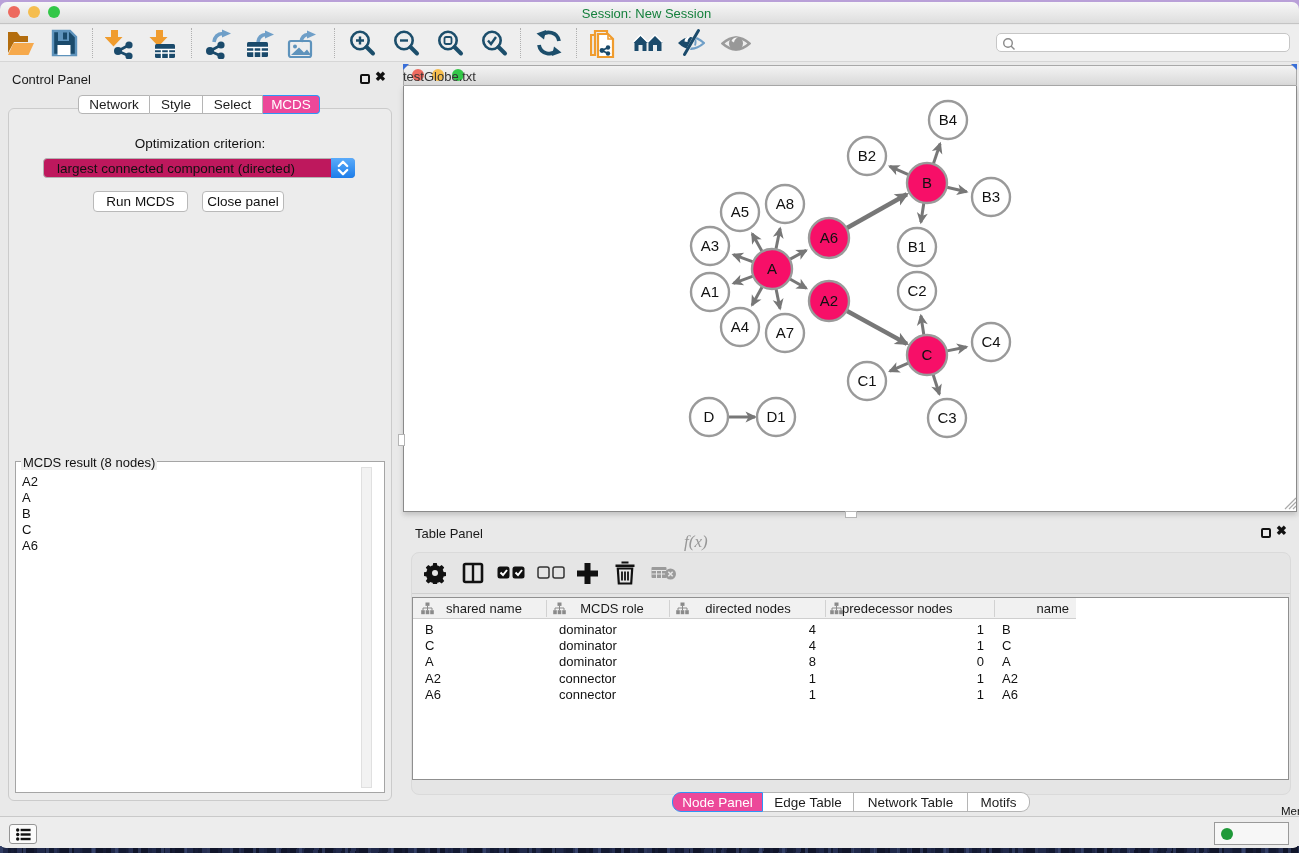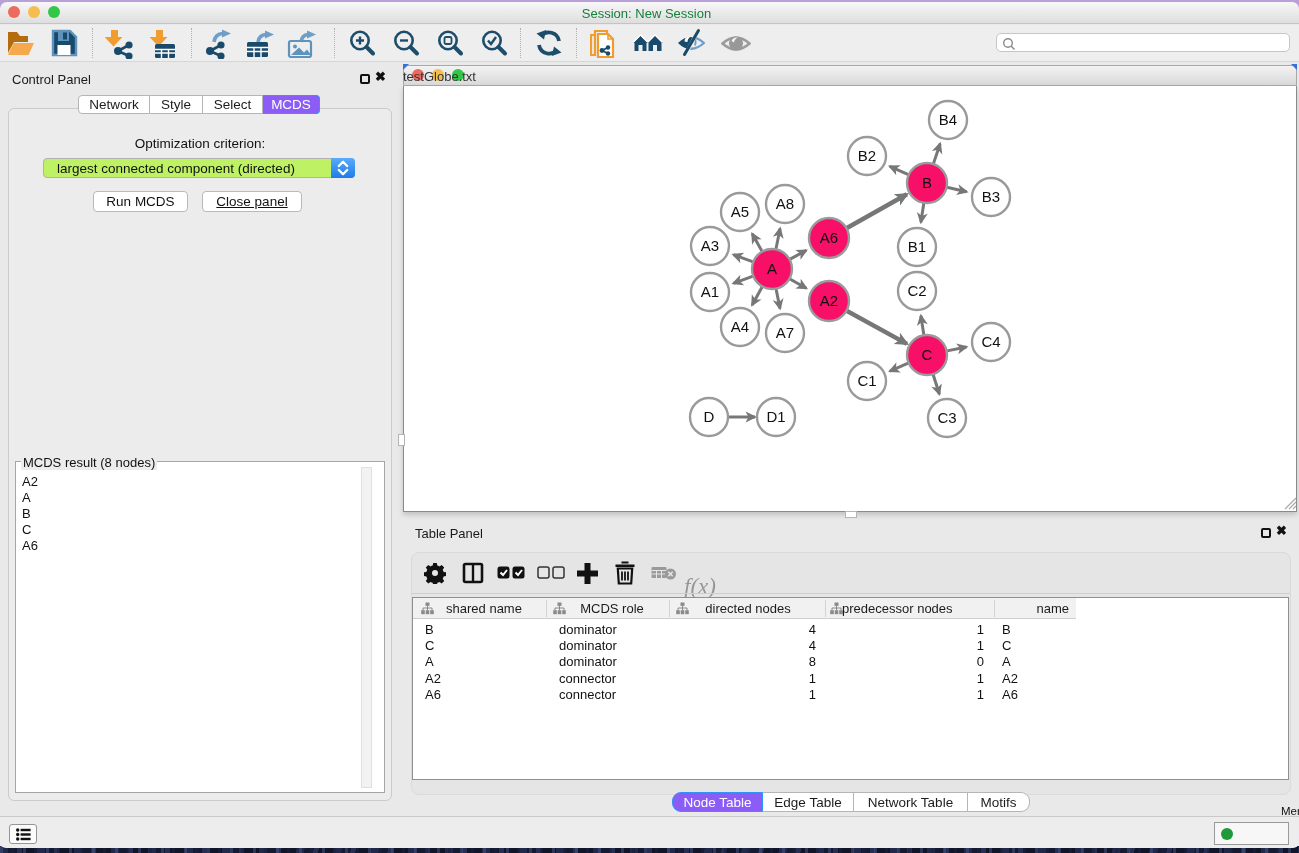--- a/index.html
+++ b/index.html
@@ -20,31 +20,31 @@
 
 #cp-title { left:12px; top:72px; font-size:13px; color:#1a1a1a; }
 #cp-float { left:360px; top:74px; width:10px; height:10px; border:2px solid #111; border-radius:2px; }
 #cp-close { left:375px; top:69px; font-size:13px; font-weight:bold; color:#111; }
 #cp-panel { left:8px; top:108px; width:384px; height:693px; background:#ececec; border:1px solid #cbcbcb; border-radius:6px; }
 .tabbar { display:flex; }
 .tab { height:19px; line-height:18px; font-size:13.5px; color:#1c1c1c; text-align:center;
   background:#fff; border:1px solid #b5b5b5; border-left:none; }
 .tab.first { border-left:1px solid #b5b5b5; border-radius:4px 0 0 4px; }
 .tab.last { border-radius:0 4px 4px 0; }
-.tab.sel { background:#8b5cf6; color:#fff; border-color:#2e95f7; }
+.tab.sel { background:#ec4899; color:#fff; border-color:#2e95f7; }
 #cp-tabs { left:78px; top:95px; }
 #opt-label { left:8px; top:136px; width:384px; text-align:center; font-size:13.5px; color:#111; }
-#dropdown { left:43px; top:158px; width:312px; height:20px; background:#bef264; border:1px solid #b2b2b2; border-radius:4px; }
+#dropdown { left:43px; top:158px; width:312px; height:20px; background:#be185d; border:1px solid #b2b2b2; border-radius:4px; }
 #dropdown span { position:absolute; left:13px; top:2px; font-size:13.5px; color:#111; }
 #stepper { left:331px; top:158px; width:24px; height:20px; border-radius:0 4px 4px 0;
   background:linear-gradient(#5aabfa,#1d7de9); }
 .btn { height:21px; line-height:19px; background:#fff; border:1px solid #b9b9b9; border-radius:4px;
   font-size:13.5px; color:#111; text-align:center; }
 #btn-run { left:93px; top:191px; width:95px; }
-#btn-close { left:202px; top:191px; width:100px;text-decoration:underline; }
+#btn-close { left:202px; top:191px; width:82px; }
 #fieldset { left:15px; top:461px; width:370px; height:332px; background:#fff; border:1px solid #a5a5a5; }
 #fs-legend { left:21px; top:455px; font-size:13px; color:#111; background:#ececec; padding:0 2px; }
 #fs-items { left:22px; top:474px; font-size:13px; color:#111; line-height:16px; }
 #fs-scroll { left:361px; top:467px; width:11px; height:321px; background:#f2f2f2; border:1px solid #e0e0e0; }
 
 #nw-titlebar { left:403px; top:65px; width:894px; height:21px;
   background:linear-gradient(#f3f3f3,#d9d9d9); border:1px solid #a8a8a8; border-radius:5px 5px 0 0; }
 #nw-title { left:403px; top:69px; width:894px; text-align:left; font-size:13px; color:#333; }
 #nw-canvas { left:403px; top:86px; width:894px; height:426px; background:#fff;
   border:1px solid #8a8a8a; border-top:none; box-shadow:0 3px 5px rgba(120,120,120,0.35); }
@@ -366,21 +366,21 @@
 <path stroke="#111" stroke-width="1.8" fill="none" d="M8,10.5 v9 M11,10.5 v9 M14,10.5 v9"></path>
 </svg>
 <svg class="abs" style="left:651px;top:566px;" width="26" height="14" viewBox="0 0 26 14">
 <rect x="0.5" y="1" width="15" height="11" rx="1" fill="#9a9a9a"></rect>
 <g stroke="#e5e5e5" stroke-width="1">
       <path d="M0.5,4.5 h15 M0.5,8 h15 M5.5,4.5 v7.5 M10.5,4.5 v7.5"></path>
     </g>
 <circle cx="19.5" cy="8" r="5.5" fill="#9a9a9a"></circle>
 <path d="M17.3,5.8 l4.4,4.4 M21.7,5.8 l-4.4,4.4" stroke="#e5e5e5" stroke-width="1.6"></path>
 </svg>
-<div class="abs" style="left:684px;top:574px;font-family:'Liberation Serif',serif;font-style:italic;font-size:23px;color:#979797;">f(x)</div>
+<div class="abs" style="left:684px;top:532px;font-family:'Liberation Serif',serif;font-style:italic;font-size:17px;color:#979797;">f(x)</div>
 <div class="abs" style="left:412px;top:593px;width:878px;height:1px;background:#cfcfcf;"></div>
 <div class="abs" id="tp-table"></div>
 <div class="abs" id="tp-header"></div>
 <div class="abs hsep" style="left:546px;"></div>
 <div class="abs hsep" style="left:669px;"></div>
 <div class="abs hsep" style="left:825px;"></div>
 <div class="abs hsep" style="left:994px;"></div>
 <svg class="abs" style="left:421px;top:602px;" width="13" height="13" viewBox="0 0 13 13">
 <g fill="#8a8a8a">
       <rect x="4.5" y="0.5" width="4" height="3.4"></rect>
@@ -421,21 +421,21 @@
 <div class="abs hcell" style="left:565px;width:94px;text-align:center;">MCDS role</div>
 <div class="abs hcell" style="left:688px;width:120px;text-align:center;">directed nodes</div>
 <div class="abs hcell" style="left:842px;width:136px;text-align:left;">predecessor nodes</div>
 <div class="abs hcell" style="left:989px;width:80px;text-align:right;">name</div>
 <div class="abs rcell" style="left:425px;top:622px;line-height:16.2px;">B<br>C<br>A<br>A2<br>A6</div>
 <div class="abs rcell" style="left:559px;top:622px;line-height:16.2px;">dominator<br>dominator<br>dominator<br>connector<br>connector</div>
 <div class="abs rcell" style="left:740px;top:622px;width:76px;text-align:right;line-height:16.2px;">4<br>4<br>8<br>1<br>1</div>
 <div class="abs rcell" style="left:908px;top:622px;width:76px;text-align:right;line-height:16.2px;">1<br>1<br>0<br>1<br>1</div>
 <div class="abs rcell" style="left:1002px;top:622px;line-height:16.2px;">B<br>C<br>A<br>A2<br>A6</div>
 <div class="abs tabbar" id="tp-tabs">
-  <div class="tab btab sel first" style="width:91px;">Node Table</div>
+  <div class="tab btab sel first" style="width:91px;">Node Panel</div>
   <div class="tab btab" style="width:91px;">Edge Table</div>
   <div class="tab btab" style="width:114px;">Network Table</div>
   <div class="tab btab last" style="width:62px;">Motifs</div>
 </div>
 
 <div class="abs" id="darkstrip">
     <div class="tex"></div>
   </div>
 <div class="abs" id="stat-round"></div>
 <div class="abs" id="st-btn"></div>

